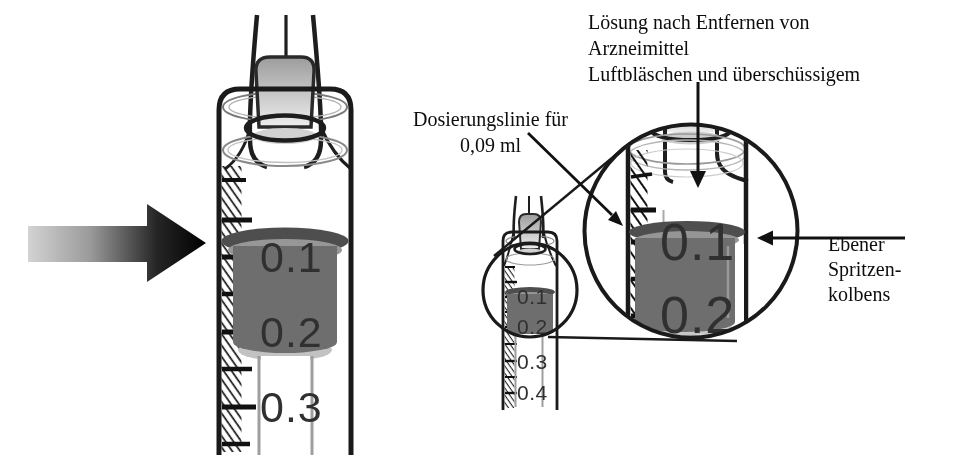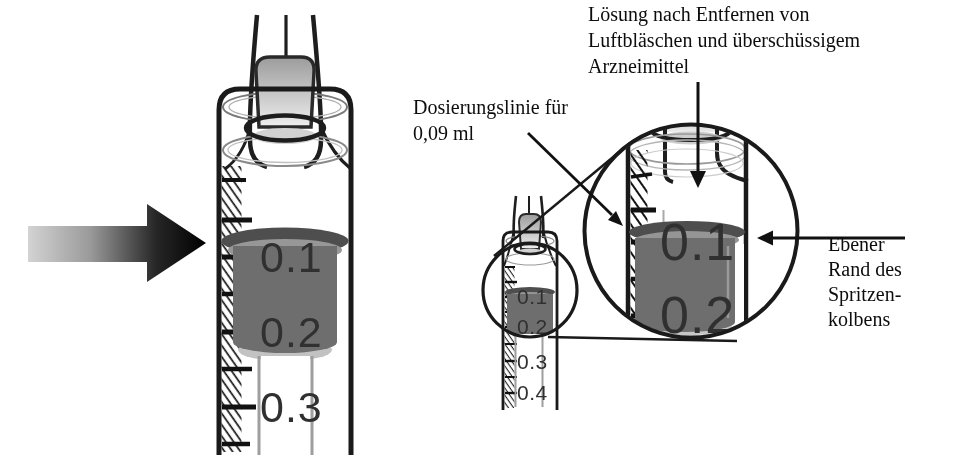--- a/index.html
+++ b/index.html
@@ -10,22 +10,22 @@
     overflow:hidden;
     font-family:"Liberation Serif", serif;
   }
   .canvas svg{position:absolute;left:0;top:0;}
   .lbl{
     position:absolute;
     color:#0d0d0d;
     font-size:20px;
     white-space:nowrap;
   }
-  .lbl-solution{left:588px;top:1px;line-height:26px;}
-  .lbl-dosing{left:413px;top:94px;line-height:26px;}
+  .lbl-solution{left:588px;top:9px;line-height:26px;}
+  .lbl-dosing{left:413px;top:106px;line-height:26px;text-align:center;}
   .lbl-plunger{left:828px;top:232px;line-height:25px;}
   .scale-num{
     font-family:"Liberation Sans", sans-serif;
     fill:#303030;
   }
 </style>
 </head>
 <body>
 
 <div class="canvas">
@@ -226,29 +226,28 @@
     <polygon points="623,226 608,220 616,211" fill="#111111"></polygon>
   </g>
   <g>
     <line x1="905" y1="238" x2="771" y2="238" stroke="#111111" stroke-width="2.8"></line>
     <polygon points="757,238 773,230.5 773,245.5" fill="#111111"></polygon>
   </g>
 </svg>
 
 <div class="lbl lbl-solution">
   <div>Lösung nach Entfernen von</div>
+  <div>Arzneimittel</div>
   <div>Luftbläschen und überschüssigem</div>
-  <div>Arzneimittel</div>
 </div>
 
 <div class="lbl lbl-dosing">
   <div>Dosierungslinie für</div>
   <div>0,09 ml</div>
 </div>
 
 <div class="lbl lbl-plunger">
   <div>Ebener</div>
-  <div>Rand des</div>
   <div>Spritzen-</div>
   <div>kolbens</div>
 </div>
 
 </div>
 
 </body></html>

